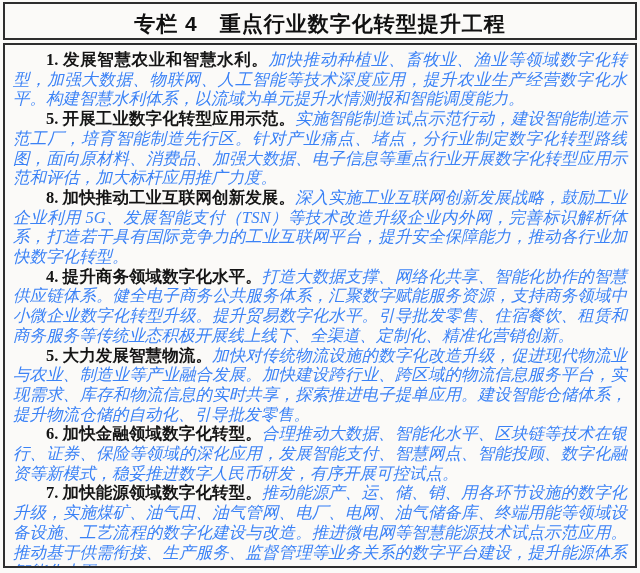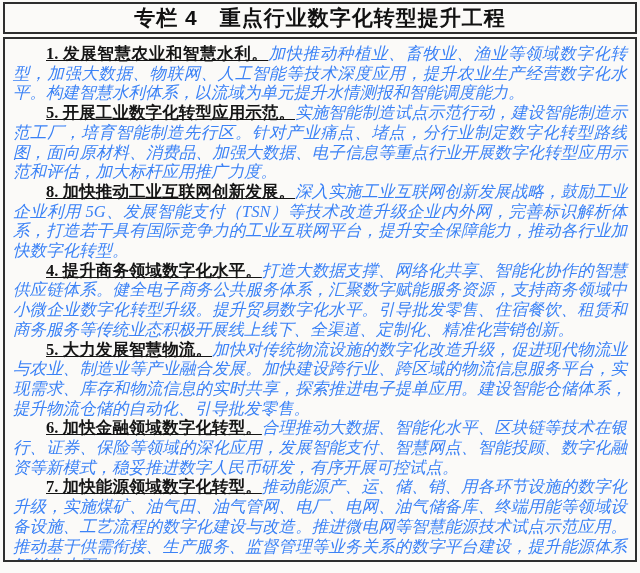--- a/index.html
+++ b/index.html
@@ -10,23 +10,23 @@
     color: #1f1f1f;
   }
   .page {
     width: 640px;
     height: 573px;
     padding: 2px 3px 3px 3px;
     background: #fbfaf8;
   }
   .title-box {
     border: 2px solid #2e2e2e;
-    height: 32px;
+    height: 38px;
     display: flex;
-    align-items: flex-start;
+    align-items: flex-end;
     justify-content: center;
   }
   .title-box .title {
     font-family: "Liberation Sans", "DejaVu Sans", sans-serif;
     font-weight: bold;
     font-size: 21px;
     letter-spacing: 1px;
     color: #111;
     white-space: pre;
   }
@@ -41,21 +41,20 @@
     font-size: 16.5px;
     line-height: 19.7px;
     text-align: justify;
     text-justify: inter-ideograph;
     text-indent: 2em;
   }
   .para .lead {
     font-weight: bold;
     font-family: "Liberation Serif", "DejaVu Serif", serif;
     color: #151515;
-    text-decoration: underline;
   }
   .para .ptext {
     font-weight: normal;
     color: #3b82f6;
     font-style: italic;
   }
 </style>
 </head>
 <body>
 

